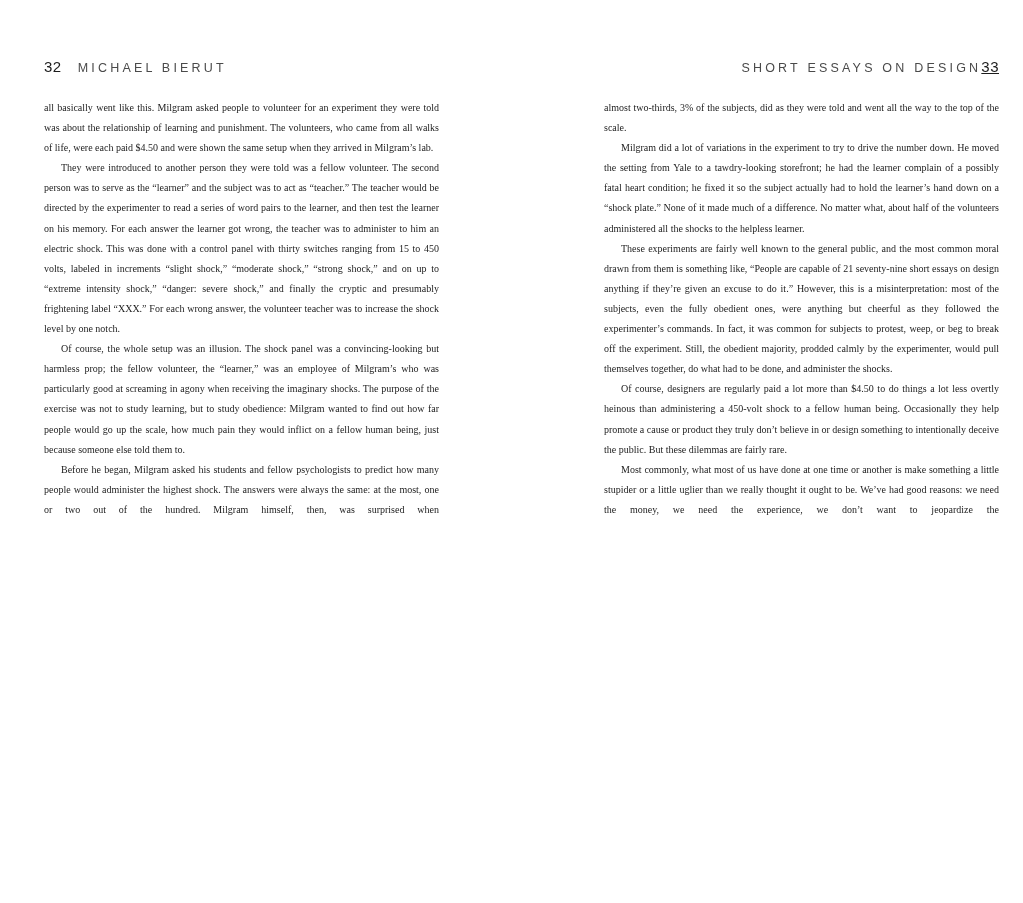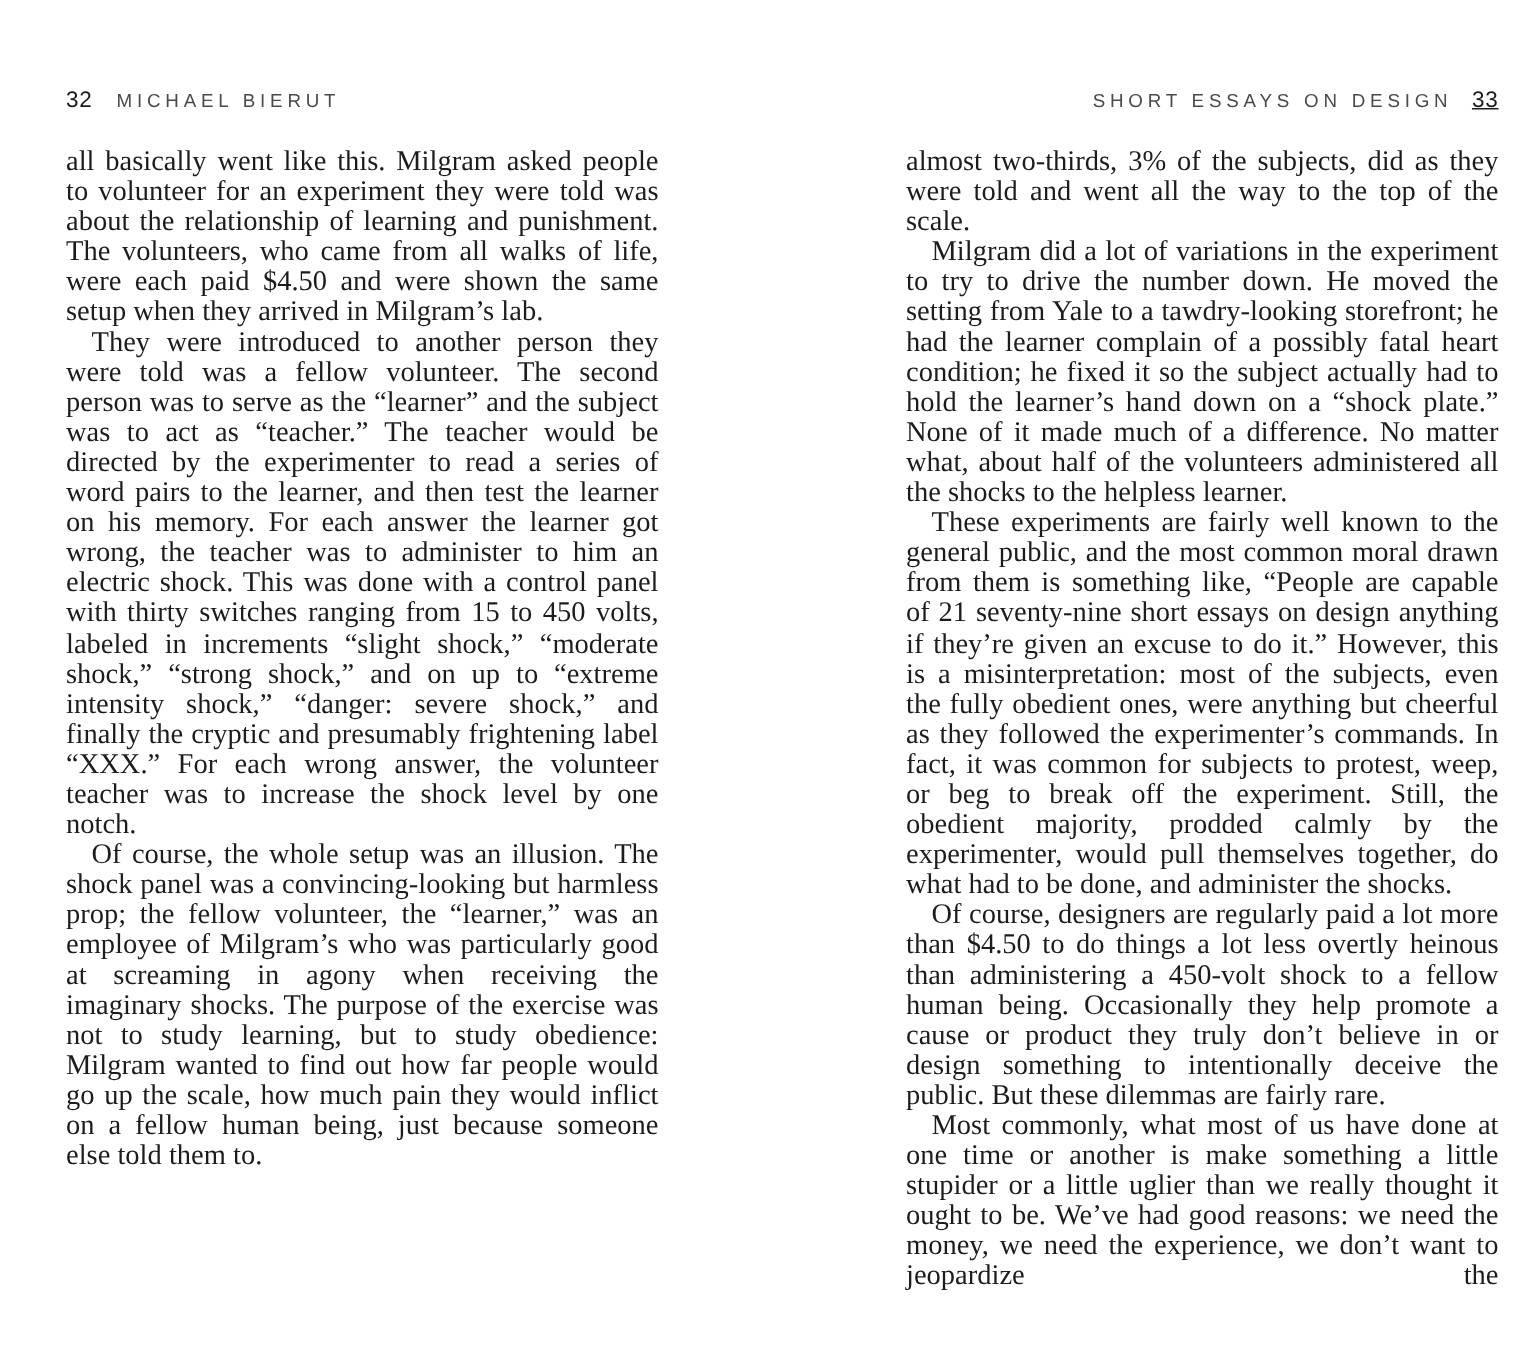--- a/index.html
+++ b/index.html
@@ -34,24 +34,24 @@
     margin-bottom: 23px;
     white-space: nowrap;
   }
   .running-head.align-right { justify-content: flex-end; }
   .pagenum {
     font-size: 15px;
     letter-spacing: 0.5px;
     color: var(--text, #2b2b2b);
   }
   .running-head .pagenum:first-child { margin-right: 16px; }
-  .running-head .pagenum:last-child  { margin-left: 13px; text-decoration: underline; }
+  .running-head .pagenum:last-child  { margin-left: 0; text-decoration: underline; }
 
   .body-text {
-    font-size: 19px;
+    font-size: 10px;
     line-height: 20.1px;
     color: var(--text, #1c1c1c);
     text-align: justify;
   }
   .body-text p { margin: 0; }
   .body-text p.indent { text-indent: 17px; }
   .body-text p.continues { text-align-last: justify; }
 </style>
 </head>
 <body>
@@ -64,20 +64,21 @@
       <span class="headtitle">MICHAEL BIERUT</span>
     </div>
     <div class="body-text">
 
         <p class="para">all basically went like this. Milgram asked people to volunteer for an experiment they were told was about the relationship of learning and punishment. The volunteers, who came from all walks of life, were each paid $4.50 and were shown the same setup when they arrived in Milgram’s lab.</p>
 
         <p class="para indent">They were introduced to another person they were told was a fellow volunteer. The second person was to serve as the “learner” and the subject was to act as “teacher.” The teacher would be directed by the experimenter to read a series of word pairs to the learner, and then test the learner on his memory. For each answer the learner got wrong, the teacher was to administer to him an electric shock. This was done with a control panel with thirty switches ranging from 15 to 450 volts, labeled in increments “slight shock,” “moderate shock,” “strong shock,” and on up to “extreme intensity shock,” “danger: severe shock,” and finally the cryptic and presumably frightening label “XXX.” For each wrong answer, the volunteer teacher was to increase the shock level by one notch.</p>
 
         <p class="para indent">Of course, the whole setup was an illusion. The shock panel was a convincing-looking but harmless prop; the fellow volunteer, the “learner,” was an employee of Milgram’s who was particularly good at screaming in agony when receiving the imaginary shocks. The purpose of the exercise was not to study learning, but to study obedience: Milgram wanted to find out how far people would go up the scale, how much pain they would inflict on a fellow human being, just because someone else told them to.</p>
 
+        <p class="para indent continues">Before he began, Milgram asked his students and fellow psychologists to predict how many people would administer the highest shock. The answers were always the same: at the most, one or two out of the hundred. Milgram himself, then, was surprised when</p>
       </div>
   </div>
 
   <div class="page page-right">
     <div class="running-head align-right">
       <span class="headtitle">SHORT ESSAYS ON DESIGN</span>
       <span class="pagenum">33</span>
     </div>
     <div class="body-text">
 

